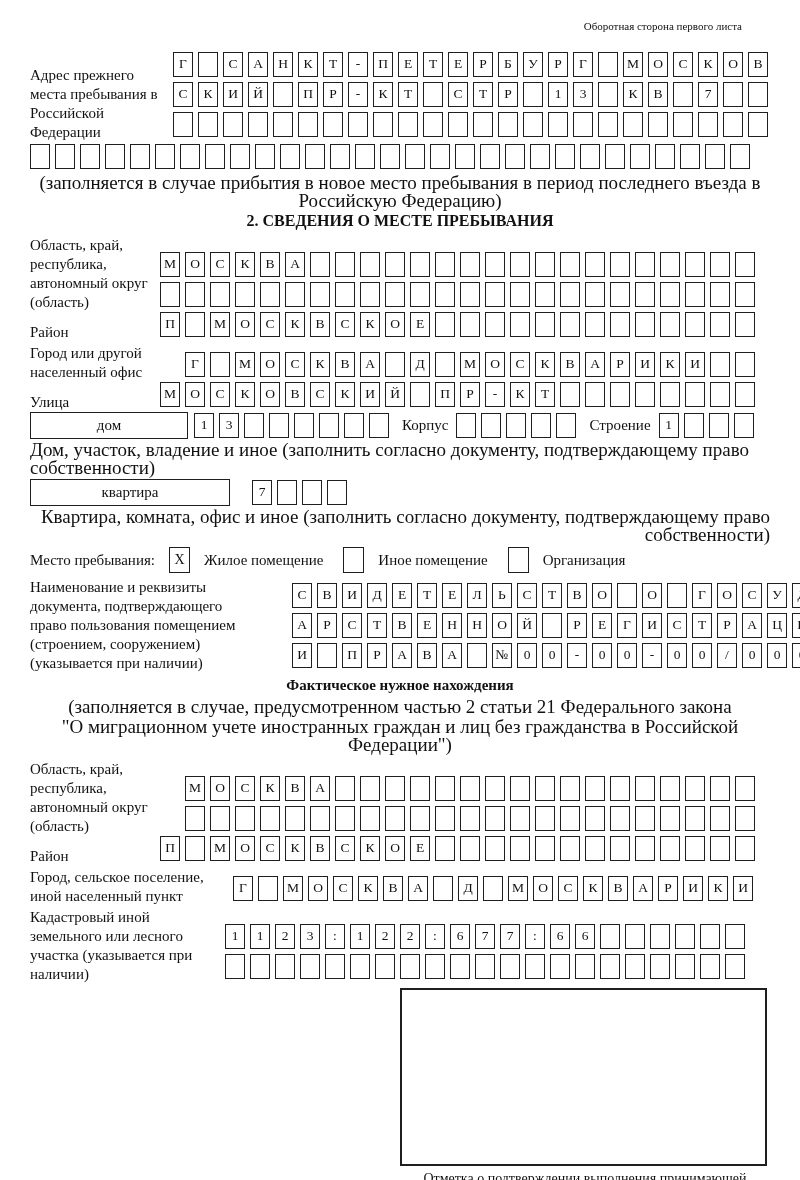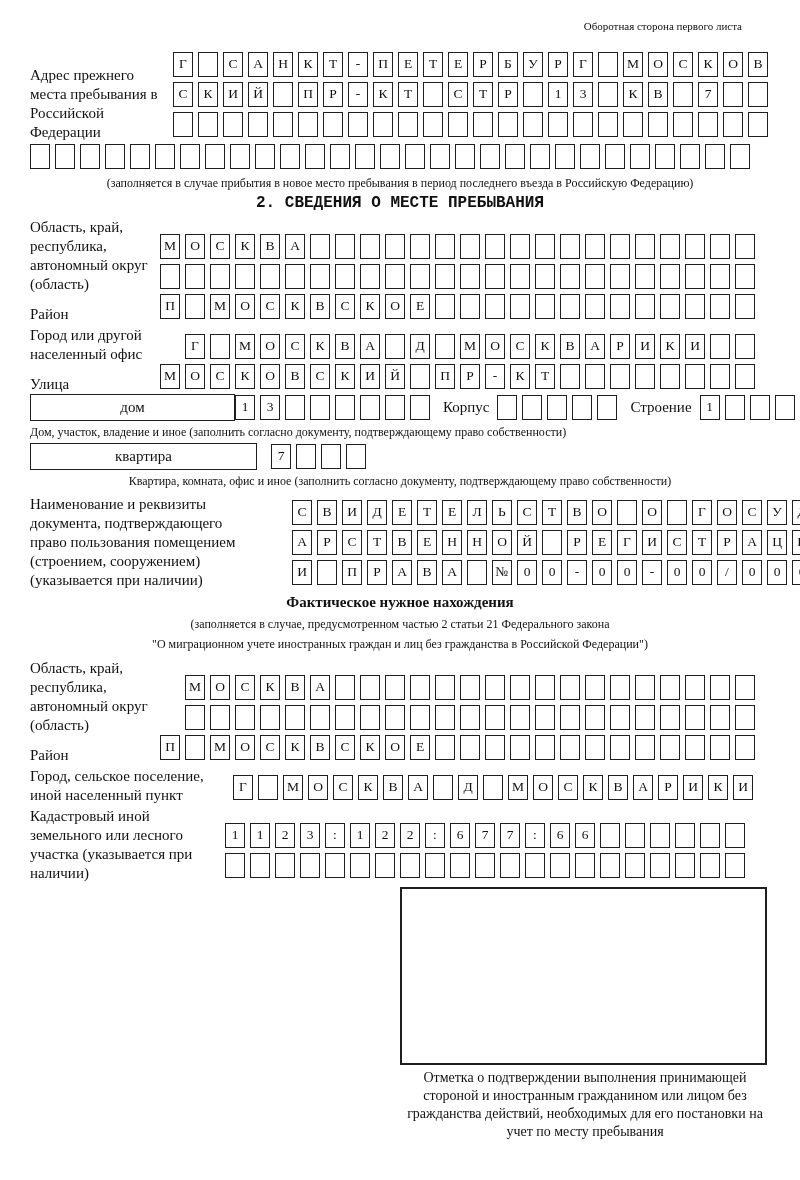--- a/index.html
+++ b/index.html
@@ -24,31 +24,31 @@
 
   .cellcol { display:flex; flex-direction:column; }
   .cells { display:flex; margin-bottom:5px; }
   .cell {
     flex:0 0 auto; width:20px; height:25px; margin-right:5px;
     border:1.5px solid #1f1f1f; text-align:center;
     font-size:13.5px; line-height:22px;
   }
 
   .fullrow { margin-top:2px; }
-  .footnote { text-align:center; font-size:12px; line-height:18px; margin:2px 0 2px 0; }
-  .sec-title { text-align:center; font-weight:bold; font-size:16px; margin:2px 0 4px 0;font-family:Liberation Mono, monospace; }
+  .footnote { text-align:center; font-size:19px; line-height:18px; margin:2px 0 2px 0; }
+  .sec-title { text-align:center; font-weight:bold; font-size:16px; margin:2px 0 4px 0; }
   .sub-title { text-align:center; font-weight:bold; font-size:15px; margin:4px 0 4px 0; }
 
   .inline-row { display:flex; align-items:center; margin-bottom:2px; }
   .fieldbox {
     border:1.5px solid #1f1f1f; height:27px; text-align:center;
     font-size:15px; line-height:24px; flex:0 0 auto;
   }
-  .fb-dom { width:205px; }
-  .fb-kv { width:227px; margin-right:14px; }
+  .fb-dom { width:158px; margin-right:6px; }
+  .fb-kv { width:200px; margin-right:22px; }
   .mid-label { font-size:15px; padding:0 8px; }
   .cells.nomb { margin-bottom:0; }
 
   .mesto-row { display:flex; align-items:center; font-size:15px; margin:3px 0 2px 0; }
   .cbox {
     width:21px; height:26px; border:1.5px solid #1f1f1f; flex:0 0 auto;
     text-align:center; font-size:14px; line-height:23px; margin:0 14px 0 14px;
   }
   .mesto-row .optlabel { margin-right:6px; }
 
@@ -362,22 +362,31 @@
 
   <div class="inline-row">
     <div class="fieldbox fb-kv">квартира</div>
     <div class="cells nomb">
         <span class="cell">7</span>
         <span class="cell"></span>
         <span class="cell"></span>
         <span class="cell"></span>
       </div>
   </div>
-  <div class="footnote" style="text-align:center;">Квартира, комната, офис и иное (заполнить согласно документу, подтверждающему право собственности)</div>
-
+  <div class="footnote" style="text-align:right;">Квартира, комната, офис и иное (заполнить согласно документу, подтверждающему право собственности)</div>
+
+  <div class="mesto-row">
+    <span>Место пребывания:</span>
+    <span class="cbox">X</span>
+    <span class="optlabel">Жилое помещение</span>
+    <span class="cbox"></span>
+    <span class="optlabel">Иное помещение</span>
+    <span class="cbox"></span>
+    <span class="optlabel">Организация</span>
+  </div>
 
   <div class="frow doc-block">
     <div class="flabel lw215">Наименование и реквизиты документа, подтверждающего право пользования помещением (строением, сооружением) (указывается при наличии)</div>
     <div class="cellcol">
       <div class="cells">
           <span class="cell">С</span>
           <span class="cell">В</span>
           <span class="cell">И</span>
           <span class="cell">Д</span>
           <span class="cell">Е</span>

